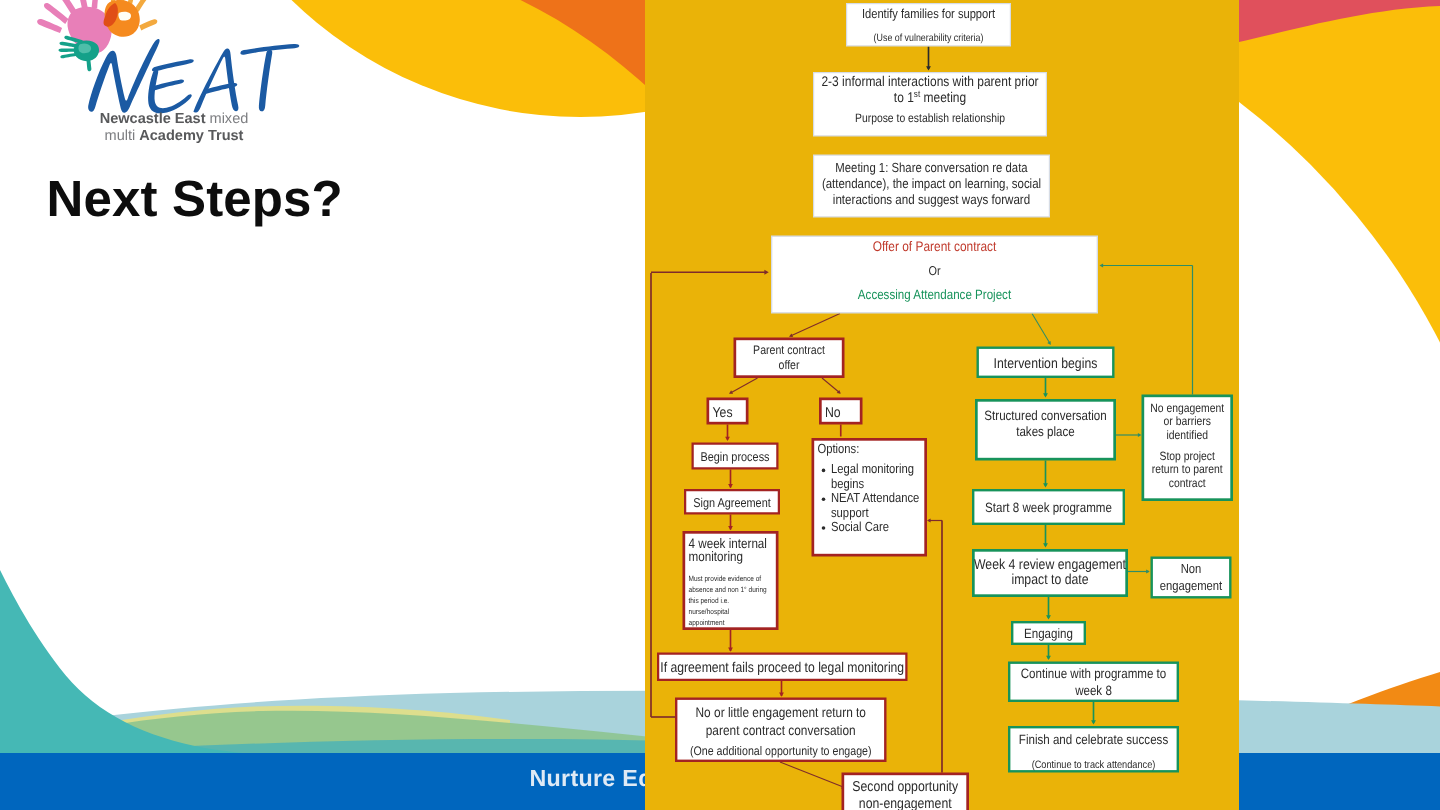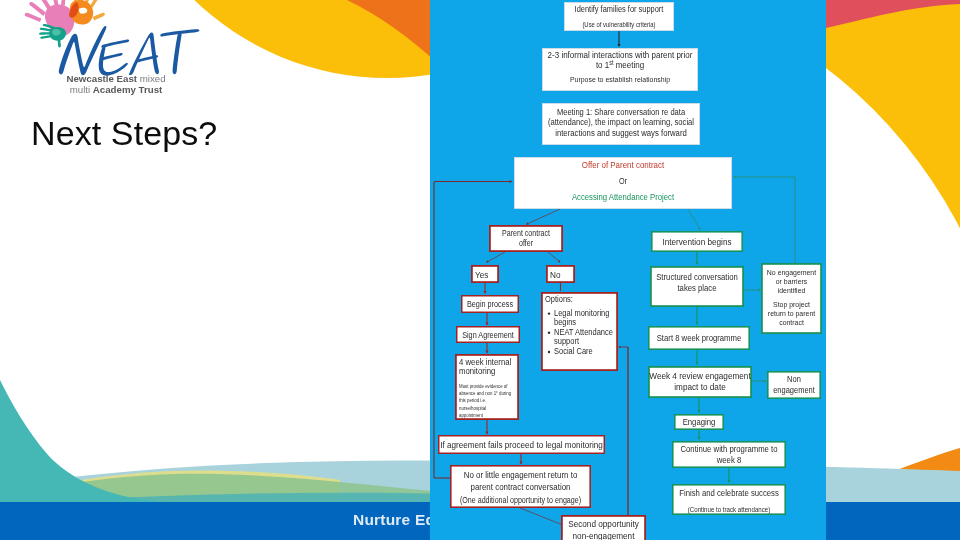--- a/index.html
+++ b/index.html
@@ -1,22 +1,22 @@
 <!DOCTYPE html>
 <html><head>
 <meta charset="utf-8">
 <style>
   html,body{margin:0;padding:0;background:#fff;}
   body{width:960px;height:540px;overflow:hidden;font-family:"Liberation Sans",sans-serif;}
   #slide{position:relative;width:960px;height:540px;background:#fff;overflow:hidden;}
   #bg{position:absolute;left:0;top:0;width:960px;height:540px;}
   #logo{position:absolute;left:28px;top:2px;width:176px;height:96px;overflow:visible;}
-  #title{position:absolute;left:31px;top:112px;font-size:34px;line-height:42px;color:#0d0d0d;font-weight:400;letter-spacing:0.1px;}
+  #title{position:absolute;left:31px;top:112px;font-size:34px;line-height:42px;color:#0d0d0d;font-weight:700;letter-spacing:0.1px;}
   #footer-text{position:absolute;left:353px;top:511px;color:#dfeaf5;font-size:15.5px;font-weight:700;letter-spacing:0.2px;white-space:nowrap;}
-  #chart{position:absolute;left:430px;top:0;width:396px;height:540px;background:#0ea5e9;overflow:hidden;}
+  #chart{position:absolute;left:430px;top:0;width:396px;height:540px;background:#eab308;overflow:hidden;}
 </style>
 </head>
 <body>
 
 <div id="slide">
 
   <svg id="bg" viewBox="0 0 960 540" xmlns="http://www.w3.org/2000/svg">
     <defs>
       <clipPath id="clipAll">
           <rect x="0" y="0" width="960" height="540"></rect>

